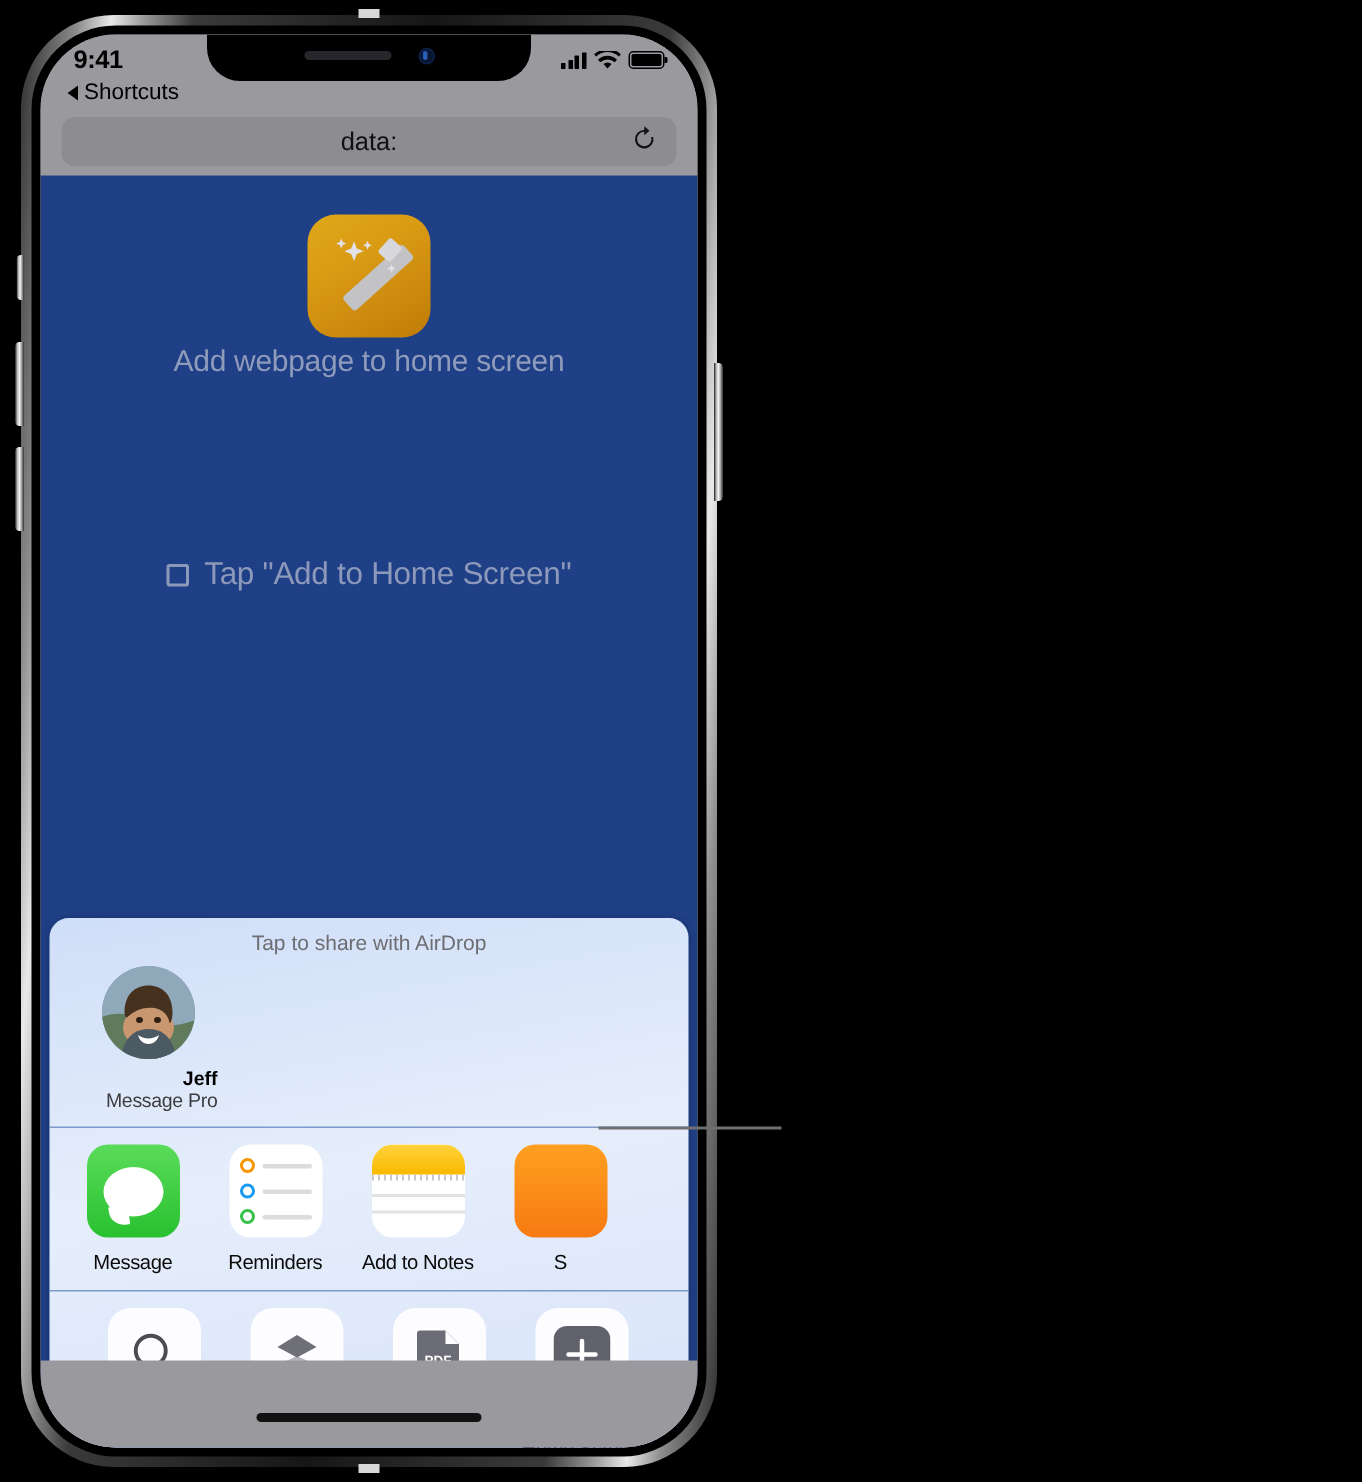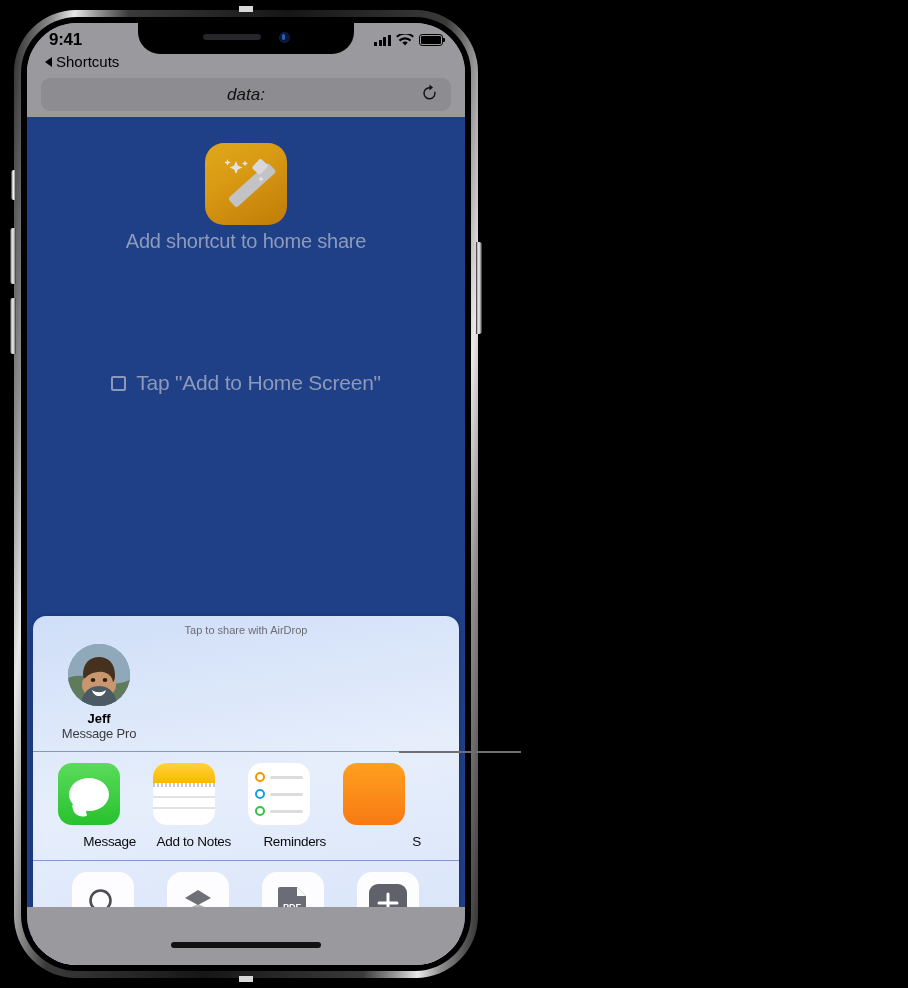--- a/index.html
+++ b/index.html
@@ -100,21 +100,21 @@
     width: 0; height: 0;
     border-top: 5px solid transparent; border-bottom: 5px solid transparent;
     border-right: 7px solid #000;
   }
   .urlbar-wrap { background: #9a9a9e; padding: 5px 14px 6px; }
   .urlbar {
     height: 33px; border-radius: 9px; background: #8d8d91;
     display: flex; align-items: center; justify-content: center;
     position: relative;
   }
-  .urlbar .url-text { font-size: 17px; color: #111; font-style: italic; }
+  .urlbar .url-text { font-size: 17px; color: #111; }
   .reload { position: absolute; right: 12px; top: 50%; transform: translateY(-50%); }
 
   
   .page {
     position: relative;
     background: #1f3f86;
     height: 100%;
     overflow: hidden;
   }
   .hero { padding-top: 26px; text-align: center; }
@@ -141,35 +141,35 @@
 
   
   .sheet {
     position: absolute; left: 6px; right: 6px; bottom: 75px;
     border-radius: 13px;
     background: linear-gradient(170deg,#cfdef8 0%,#e6eefb 45%,#d6e2f9 100%);
     overflow: hidden;
     box-shadow: 0 1px 5px rgba(0,0,0,.25);
   }
   .airdrop { padding: 8px 0 10px; position: relative; min-height: 128px; }
-  .airdrop-title { text-align: center; font-size: 11px; color: #6d6d72; }
-  .ad-person { margin-top: 8px; margin-left: 20px; width: 92px; text-align: center; }
+  .airdrop-title { text-align: center; font-size: 14px; color: #6d6d72; }
+  .ad-person { margin-top: 8px; margin-left: 20px; width: 92px; text-align: right; }
   .avatar {
     width: 62px; height: 62px; border-radius: 50%;
     margin: 0 auto; overflow: hidden; position: relative;
     background: linear-gradient(170deg,#9fb9cf 0%,#7d9db5 45%,#5d7a62 100%);
     box-shadow: inset 0 0 0 1px rgba(0,0,0,.12);
   }
   .ad-name { margin-top: 5px; font-size: 13px; font-weight: bold; color: #000; }
   .ad-device { font-size: 13px; color: #3c3c40; letter-spacing: -0.2px; }
 
   .sheet-sep { height: 1px; background: #2d56a8; opacity: .55; }
 
   .row-scroll { display: flex; gap: 0; padding: 11px 0 10px 8px; overflow: hidden; }
-  .tile { width: 95px; flex: 0 0 95px; text-align: right; }
+  .tile { width: 95px; flex: 0 0 95px; text-align: center; }
   .tile .glyph {
     width: 62px; height: 62px; margin: 0 auto;
     border-radius: 14px; overflow: hidden; position: relative;
   }
   .tile .cap { margin-top: 9px; font-size: 13.5px; color: #0b0b0c; letter-spacing: -0.3px; line-height: 1.15; }
 
   .action-tile .glyph {
     background: #fdfdff;
     display: flex; align-items: center; justify-content: center;
     border-radius: 15px;
@@ -283,21 +283,21 @@
               </g>
               <g fill="#e2e2e6">
                 <path d="M31 18l1.9 4.6 4.6 1.9-4.6 1.9L31 31l-1.9-4.6-4.6-1.9 4.6-1.9z"></path>
                 <path d="M22.5 16l1 2.4 2.4 1-2.4 1-1 2.4-1-2.4-2.4-1 2.4-1z"></path>
                 <path d="M40 17.5l.9 2.1 2.1.9-2.1.9-.9 2.1-.9-2.1-2.1-.9 2.1-.9z"></path>
                 <path d="M56 33l.9 2.1 2.1.9-2.1.9-.9 2.1-.9-2.1-2.1-.9 2.1-.9z"></path>
               </g>
               <rect x="50" y="17" width="11" height="13" rx="2" fill="#d8d8dc" transform="rotate(42 55 23)"></rect>
             </svg>
           </div>
-          <div class="hero-sub">Add shortcut to home share</div>
+          <div class="hero-sub">Add webpage to home screen</div>
           <div class="hint-line">
             <span class="hint-sq"></span>
             <span>Tap "Add to Home Screen"</span>
           </div>
         </div>
 
         <div class="sheet">
 
           <div class="airdrop">
             <div class="airdrop-title">Tap to share with AirDrop</div>
@@ -322,46 +322,46 @@
           <div class="sheet-sep"></div>
 
           <div class="row-scroll">
             <div class="tile">
               <div class="glyph g-message">
                   <div class="bubble"></div>
                 </div>
               <div class="cap">Message</div>
             </div>
             <div class="tile">
-              <div class="glyph g-notes">
-                <div class="notes-top"></div>
-                  <div class="notes-perf"></div>
-                <div class="notes-line"></div>
-                  <div class="notes-line"></div>
-              </div>
-              <div class="cap">Add to Notes</div>
-            </div>
-            <div class="tile">
               <div class="glyph g-reminders">
                 <div class="rem-row">
                     <span class="rem-dot" style="border-color:#f79500"></span>
                     <span class="rem-line"></span>
                   </div>
                 <div class="rem-row">
                     <span class="rem-dot" style="border-color:#1a9bf0"></span>
                     <span class="rem-line"></span>
                   </div>
                 <div class="rem-row">
                     <span class="rem-dot" style="border-color:#35c14a"></span>
                     <span class="rem-line"></span>
                   </div>
               </div>
               <div class="cap">Reminders</div>
             </div>
             <div class="tile">
+              <div class="glyph g-notes">
+                <div class="notes-top"></div>
+                  <div class="notes-perf"></div>
+                <div class="notes-line"></div>
+                  <div class="notes-line"></div>
+              </div>
+              <div class="cap">Add to Notes</div>
+            </div>
+            <div class="tile">
               <div class="glyph g-partial"></div>
               <div class="cap">S</div>
             </div>
           </div>
 
           <div class="sheet-sep"></div>
 
           <div class="row-scroll" style="padding-left:22px">
             <div class="tile action-tile">
               <div class="glyph">

